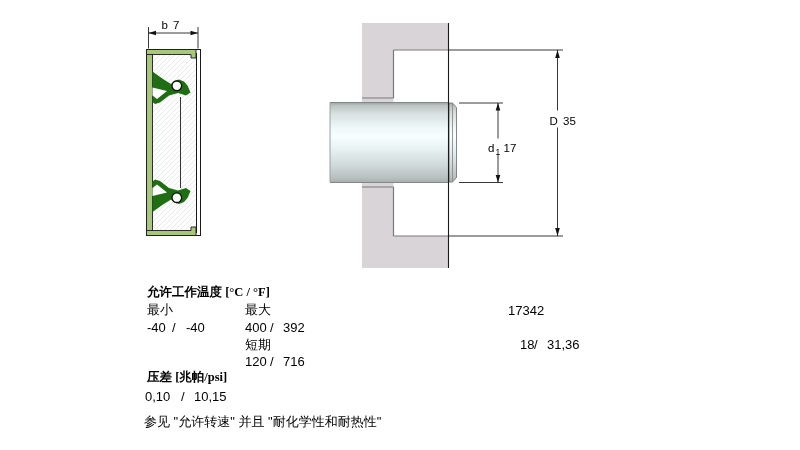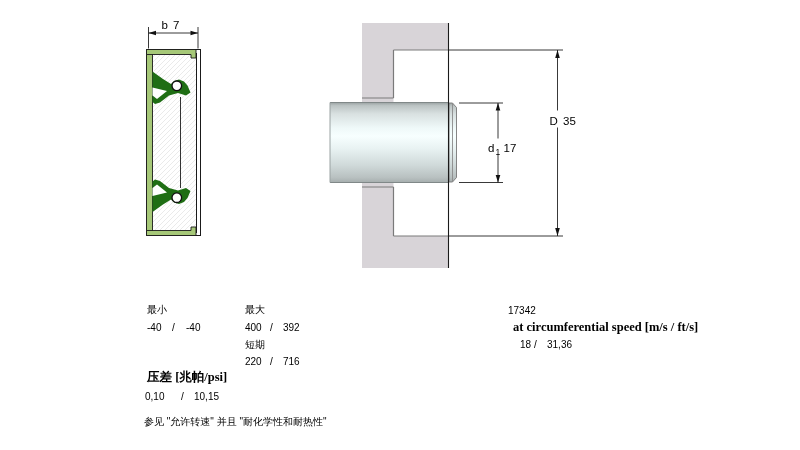--- a/index.html
+++ b/index.html
@@ -1,19 +1,19 @@
 <!DOCTYPE html>
 <html><head>
 <meta charset="utf-8">
 <style>
   html,body{margin:0;padding:0;background:#fff;}
   #canvas{position:relative;width:800px;height:450px;background:#fff;overflow:hidden;
           font-family:"Liberation Sans",sans-serif;color:#000;}
   #drawing{position:absolute;left:0;top:0;}
-  .t{position:absolute;font-size:10px;line-height:13px;white-space:pre;color:#000;}
+  .t{position:absolute;font-size:13px;line-height:13px;white-space:pre;color:#000;}
   .hdr{position:absolute;font-family:"Liberation Serif",serif;font-weight:700;
        font-size:12.5px;line-height:14px;white-space:pre;color:#000;}
   svg text{font-family:"Liberation Sans",sans-serif;font-size:11.5px;fill:#000;}
   svg text.sub{font-size:8.5px;}
 </style>
 </head>
 <body>
 
 <div id="canvas">
 
@@ -116,43 +116,43 @@
         <line x1="557.5" y1="50" x2="557.5" y2="236"></line>
       </g>
       <polygon points="557.5,50 555.2,58 559.8,58" fill="#111"></polygon>
       <polygon points="557.5,236 555.2,228 559.8,228" fill="#111"></polygon>
       <rect x="545" y="110.5" width="32" height="17" fill="#ffffff" stroke="none"></rect>
       <text x="549.5" y="125">D</text>
       <text x="563" y="125">35</text>
     </g>
   </svg>
 
+  <div class="hdr" style="left:147px;top:285px">允许工作温度 [°C / °F]</div>
 
   <div class="t" style="left:147px;top:303px">最小</div>
   <div class="t" style="left:245px;top:303px">最大</div>
 
   <div class="t" style="left:147px;top:321px">-40</div>
   <div class="t" style="left:172px;top:321px">/</div>
   <div class="t" style="left:186px;top:321px">-40</div>
 
   <div class="t" style="left:245px;top:321px">400</div>
   <div class="t" style="left:270px;top:321px">/</div>
   <div class="t" style="left:283px;top:321px">392</div>
 
   <div class="t" style="left:245px;top:338px">短期</div>
 
-  <div class="t" style="left:245px;top:355px">220</div>
+  <div class="t" style="left:245px;top:355px">120</div>
   <div class="t" style="left:270px;top:355px">/</div>
   <div class="t" style="left:283px;top:355px">716</div>
 
   <div class="hdr" style="left:147px;top:370px">压差 [兆帕/psi]</div>
   <div class="t" style="left:145px;top:390px">0,10</div>
   <div class="t" style="left:181px;top:390px">/</div>
   <div class="t" style="left:194px;top:390px">10,15</div>
 
   <div class="t" style="left:144px;top:415px">参见 "允许转速" 并且 "耐化学性和耐热性"</div>
 
   <div class="t" style="left:508px;top:304px">17342</div>
-  <div class="hdr" style="left:513px;top:320px">at circumferential speed [m/s / ft/s]</div>
   <div class="t" style="left:520px;top:338px">18</div>
   <div class="t" style="left:534px;top:338px">/</div>
   <div class="t" style="left:547px;top:338px">31,36</div>
 </div>
 
 </body></html>

